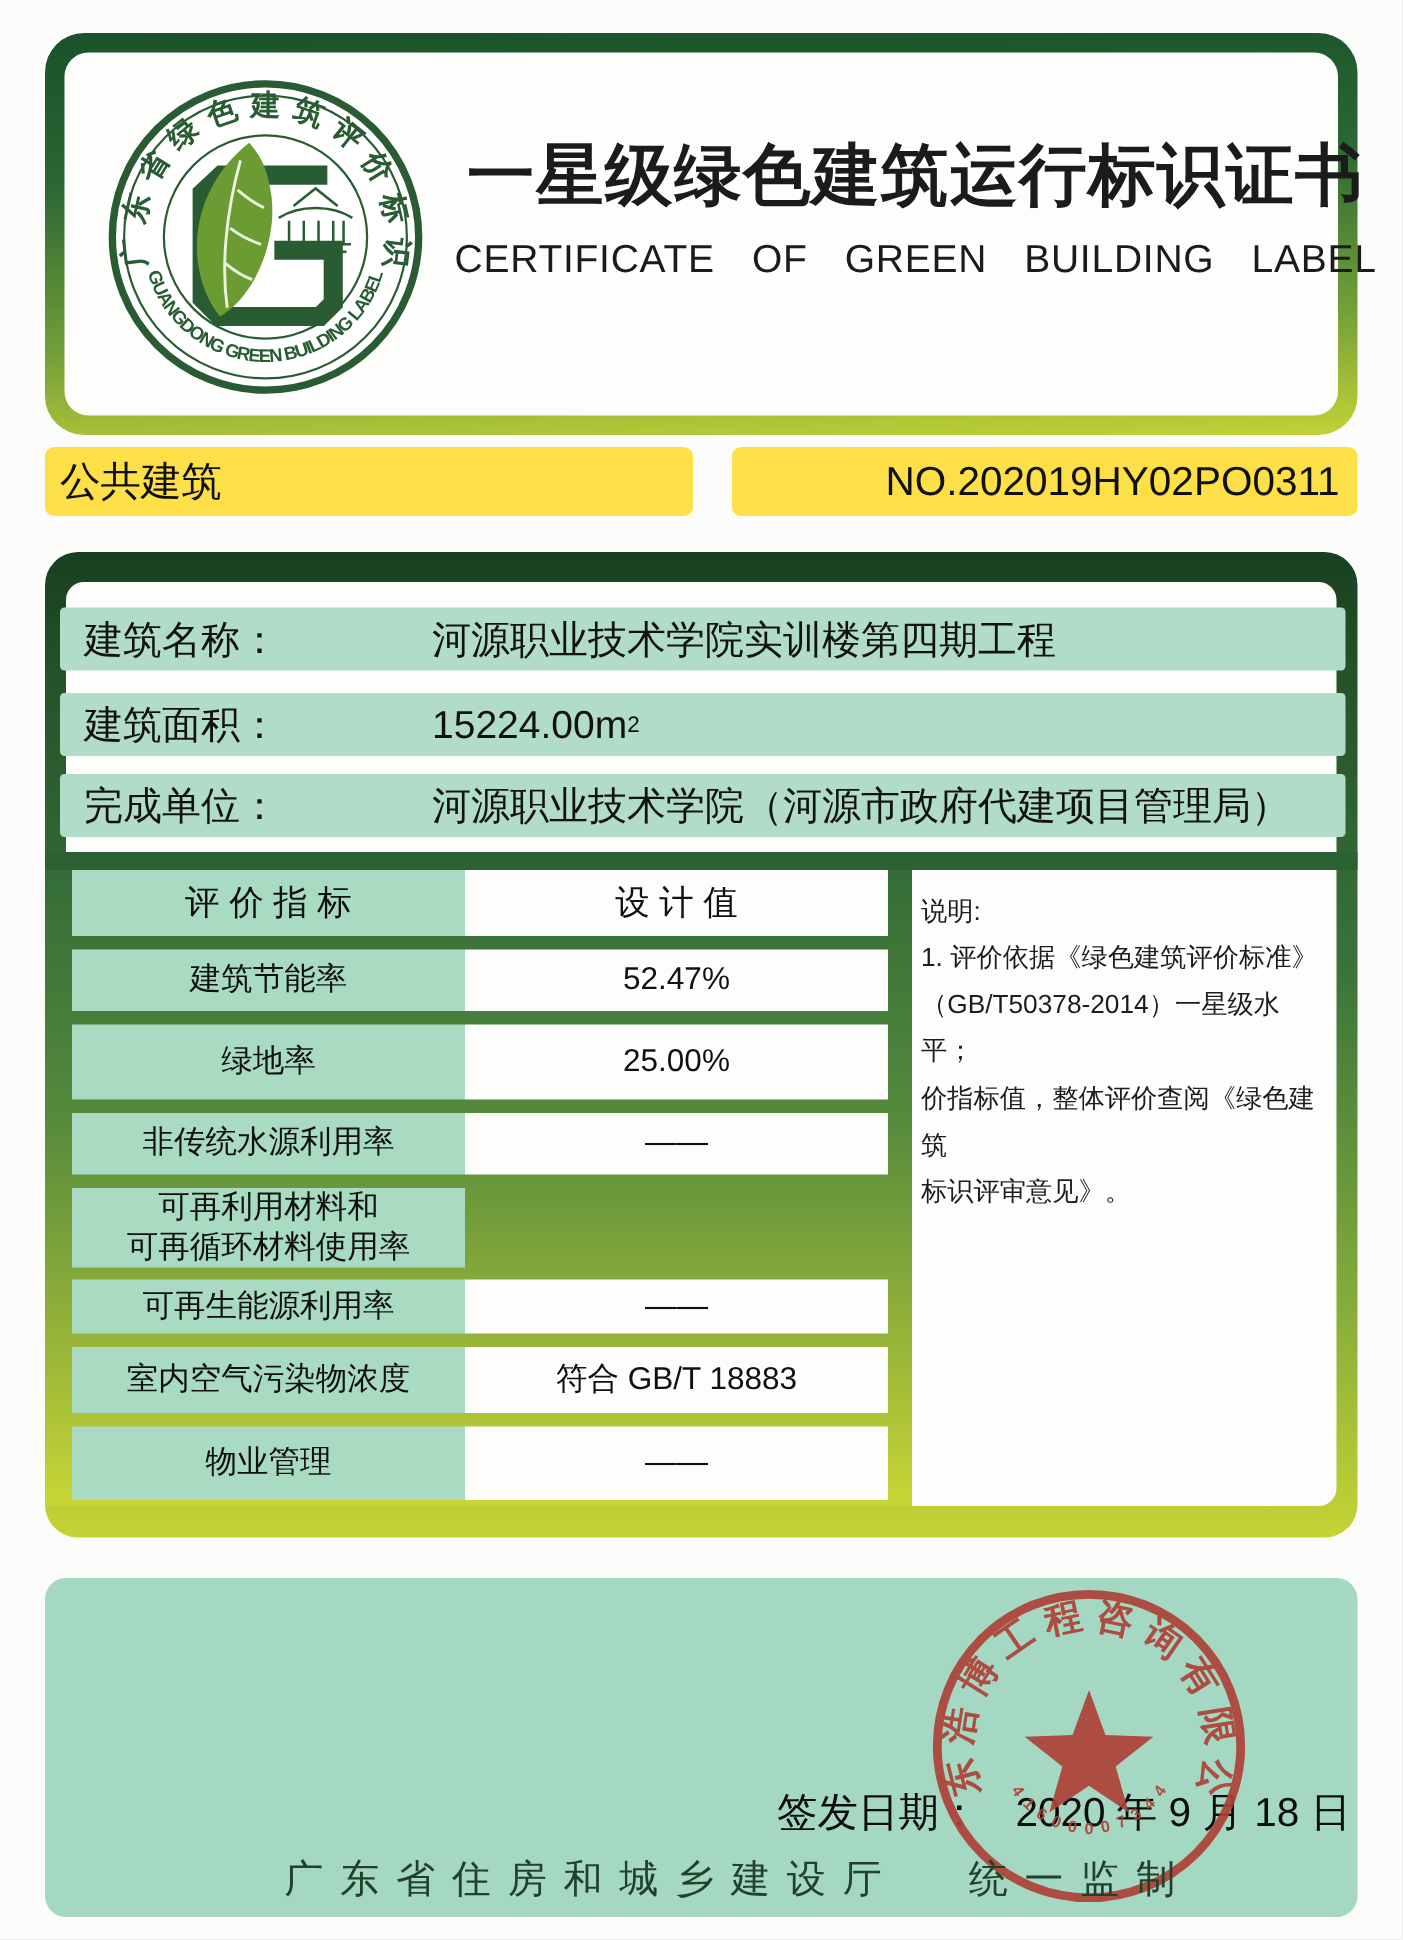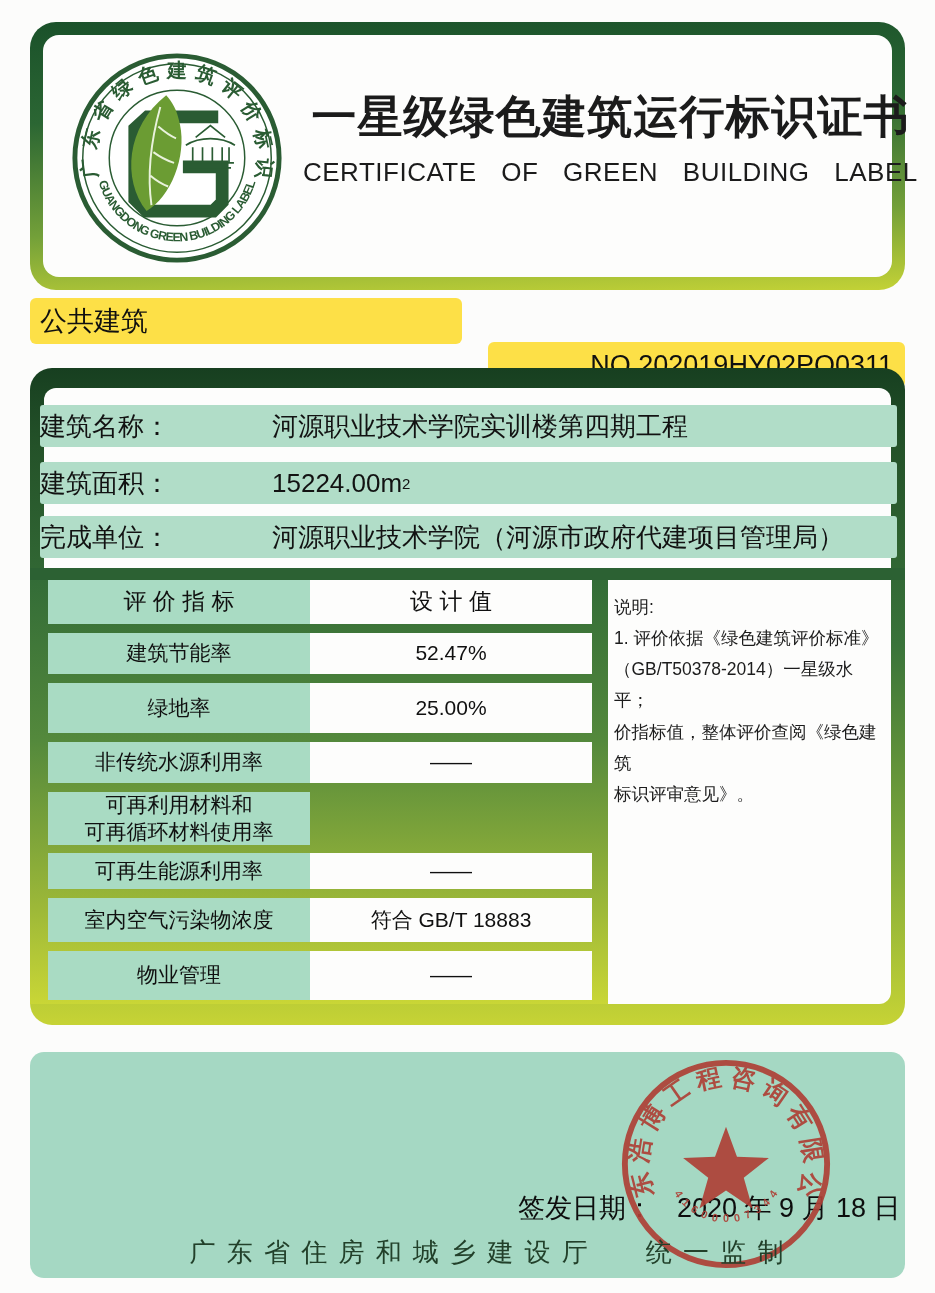--- a/index.html
+++ b/index.html
@@ -21,34 +21,34 @@
   .logo{flex:none;width:216px;height:216px;margin-top:4px;}
   .titles{flex:1;text-align:center;margin-top:-38px;}
   .title-zh{font-size:45px;font-weight:bold;letter-spacing:1px;white-space:nowrap;color:#1b1b1b;}
   .title-en{font-size:26px;margin-top:10px;word-spacing:17px;letter-spacing:.5px;color:#1b1b1b;white-space:nowrap;}
   
   .type-box{
     position:absolute;top:298px;height:46px;background:#fde047;border-radius:6px;
     display:flex;align-items:center;font-size:27px;box-sizing:border-box;color:#101010;
   }
   .type-box.left{left:30px;width:432px;padding-left:10px;}
-  .type-box.right{left:488px;width:417px;justify-content:flex-end;padding-right:12px;margin-top:44px;}
+  .type-box.right{left:488px;width:417px;justify-content:flex-end;padding-right:12px;}
   
   .main-panel{
     position:absolute;left:30px;top:368px;width:875px;height:657px;
     border-radius:22px;box-sizing:border-box;
     background:linear-gradient(180deg,#173f20 0%,#245229 12%,#39733a 42%,#7fa93a 74%,#c6d335 100%);
   }
   .panel-inner{
     position:absolute;left:14px;right:14px;top:20px;bottom:21px;
     background:#fdfdfc;border-radius:12px;
   }
   .info-row{
     position:absolute;left:10px;right:8px;height:42px;background:#b1ddc8;border-radius:3px;
-    display:flex;align-items:center;font-size:26px;box-sizing:border-box;color:#121212;
+    display:flex;align-items:center;font-size:26px;box-sizing:border-box;padding-left:16px;color:#121212;
   }
   .info-row .ilabel{flex:none;width:232px;}
   .info-row sup{font-size:15px;vertical-align:super;}
   .band{position:absolute;left:0;top:200px;width:100%;height:12px;background:#2c6133;}
   .itable{
     position:absolute;left:0;top:212px;width:578px;height:424px;
     box-sizing:border-box;padding:0 16px 4px 18px;
     background:linear-gradient(180deg,#336c37 0%,#54893c 38%,#9eb938 78%,#c9d636 100%);
     display:flex;flex-direction:column;gap:9px;justify-content:space-between;
   }

